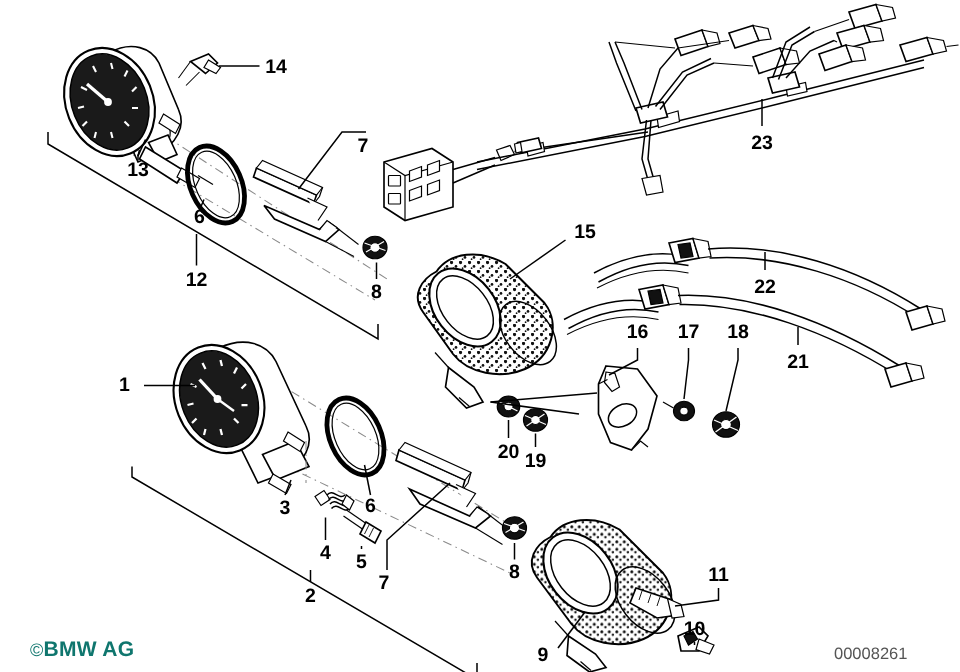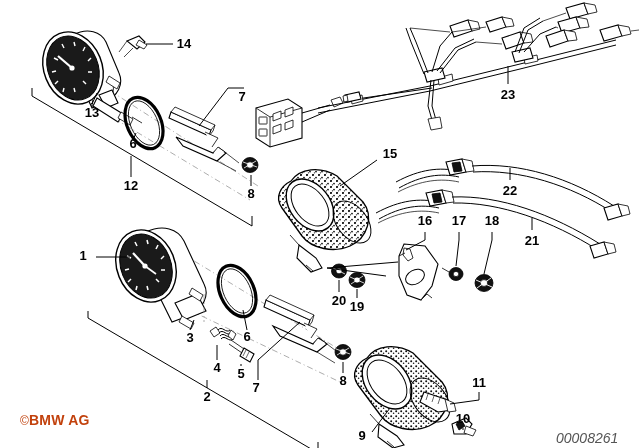--- a/index.html
+++ b/index.html
@@ -22,30 +22,30 @@
   }
   .leader{stroke:#000;stroke-width:1;fill:none;}
   .bracketline{stroke:#000;stroke-width:1;fill:none;}
   .axis{stroke:#8a8a8a;stroke-width:0.7;fill:none;stroke-dasharray:6 3 1 3;}
   .outline{stroke:#000;stroke-width:1.1;fill:#ffffff;}
   .outline-thin{stroke:#000;stroke-width:0.8;fill:#ffffff;}
   .filled{fill:#111;stroke:#000;stroke-width:0.8;}
   .wire{stroke:#000;stroke-width:1;fill:none;}
   .wire-thin{stroke:#000;stroke-width:0.7;fill:none;}
   #footer-copyright{
-    position:absolute;left:20px;top:412px;
+    position:absolute;left:20px;top:424px;
     font-family:"Liberation Sans", sans-serif;
-    font-size:14px;font-weight:bold;color:#c2410c;
+    font-size:14px;font-weight:bold;color:#0f766e;
     letter-spacing:0.2px;white-space:nowrap;
   }
   #footer-copyright .cmark{font-size:12px;font-weight:normal;}
   #footer-partnumber{
     position:absolute;left:556px;top:430px;
     font-family:"Liberation Sans", sans-serif;
-    font-size:14px;color:#555;white-space:nowrap;font-style:italic;
+    font-size:11px;color:#555;white-space:nowrap;
   }
 </style>
 </head>
 <body>
 
 <div id="diagram-root">
 
 <svg id="parts-diagram" viewBox="0 0 640 448">
 
   <defs>

